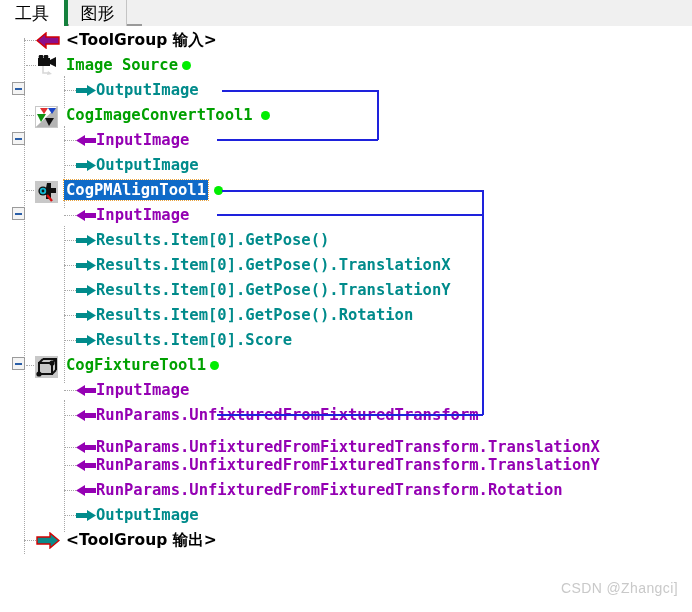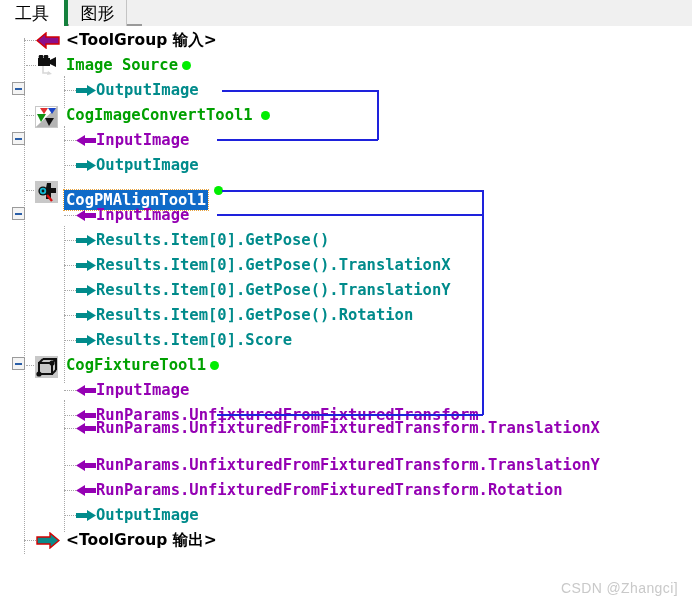--- a/index.html
+++ b/index.html
@@ -230,21 +230,21 @@
   <div class="row" style="top:150px;">
     <div class="hline" style="left:26px; top:12px; width:10px;"></div>
     <svg class="icon" style="left:34px; top:2px;" width="26" height="24" viewBox="0 0 26 24">
       <rect x="1" y="1" width="23" height="22" fill="#c8c8c8"></rect>
       <path d="M13,3 L17,3 L17,8 L22,8 L22,13 L17,13 L17,19 L12,19 L12,13 L6,13 L6,8 L12,8 Z" fill="#101010"></path>
       <circle cx="9" cy="11" r="4.6" fill="#101010"></circle>
       <circle cx="9" cy="11" r="3.2" fill="#13b8d4"></circle>
       <circle cx="9" cy="11" r="1.4" fill="#101010"></circle>
       <path d="M13,15 L18,21" stroke="#d81010" stroke-width="2.4"></path>
     </svg>
-    <span class="label lbl-sel" style="position:absolute; left:64px; top:12px;">CogPMAlignTool1</span>
+    <span class="label lbl-sel" style="position:absolute; left:64px; top:2px;">CogPMAlignTool1</span>
     <span class="dot" style="left:214px; top:8px;"></span>
   </div>
 
   <div class="row" style="top:175px;">
     <div class="hline" style="left:64px; top:12px; width:12px;"></div>
     <svg class="icon" style="left:76px; top:6px;" width="21" height="13" viewBox="0 0 21 13">
       <path d="M20,4 L9,4 L9,1 L0,6.5 L9,12 L9,9 L20,9 Z" fill="#9400b3"></path>
     </svg>
     <span class="label lbl-in" style="position:absolute; left:96px; top:3px;">InputImage</span>
   </div>
@@ -314,21 +314,21 @@
   </div>
 
   <div class="row" style="top:375px;">
     <div class="hline" style="left:64px; top:12px; width:12px;"></div>
     <svg class="icon" style="left:76px; top:6px;" width="21" height="13" viewBox="0 0 21 13">
       <path d="M20,4 L9,4 L9,1 L0,6.5 L9,12 L9,9 L20,9 Z" fill="#9400b3"></path>
     </svg>
     <span class="label lbl-in" style="position:absolute; left:96px; top:3px;">RunParams.UnfixturedFromFixturedTransform</span>
   </div>
 
-  <div class="row" style="top:388px;">
+  <div class="row" style="top:407px;">
     <div class="hline" style="left:64px; top:12px; width:12px;"></div>
     <svg class="icon" style="left:76px; top:6px;" width="21" height="13" viewBox="0 0 21 13">
       <path d="M20,4 L9,4 L9,1 L0,6.5 L9,12 L9,9 L20,9 Z" fill="#9400b3"></path>
     </svg>
     <span class="label lbl-in" style="position:absolute; left:96px; top:3px;">RunParams.UnfixturedFromFixturedTransform.TranslationX</span>
   </div>
 
   <div class="row" style="top:425px;">
     <div class="hline" style="left:64px; top:12px; width:12px;"></div>
     <svg class="icon" style="left:76px; top:6px;" width="21" height="13" viewBox="0 0 21 13">

